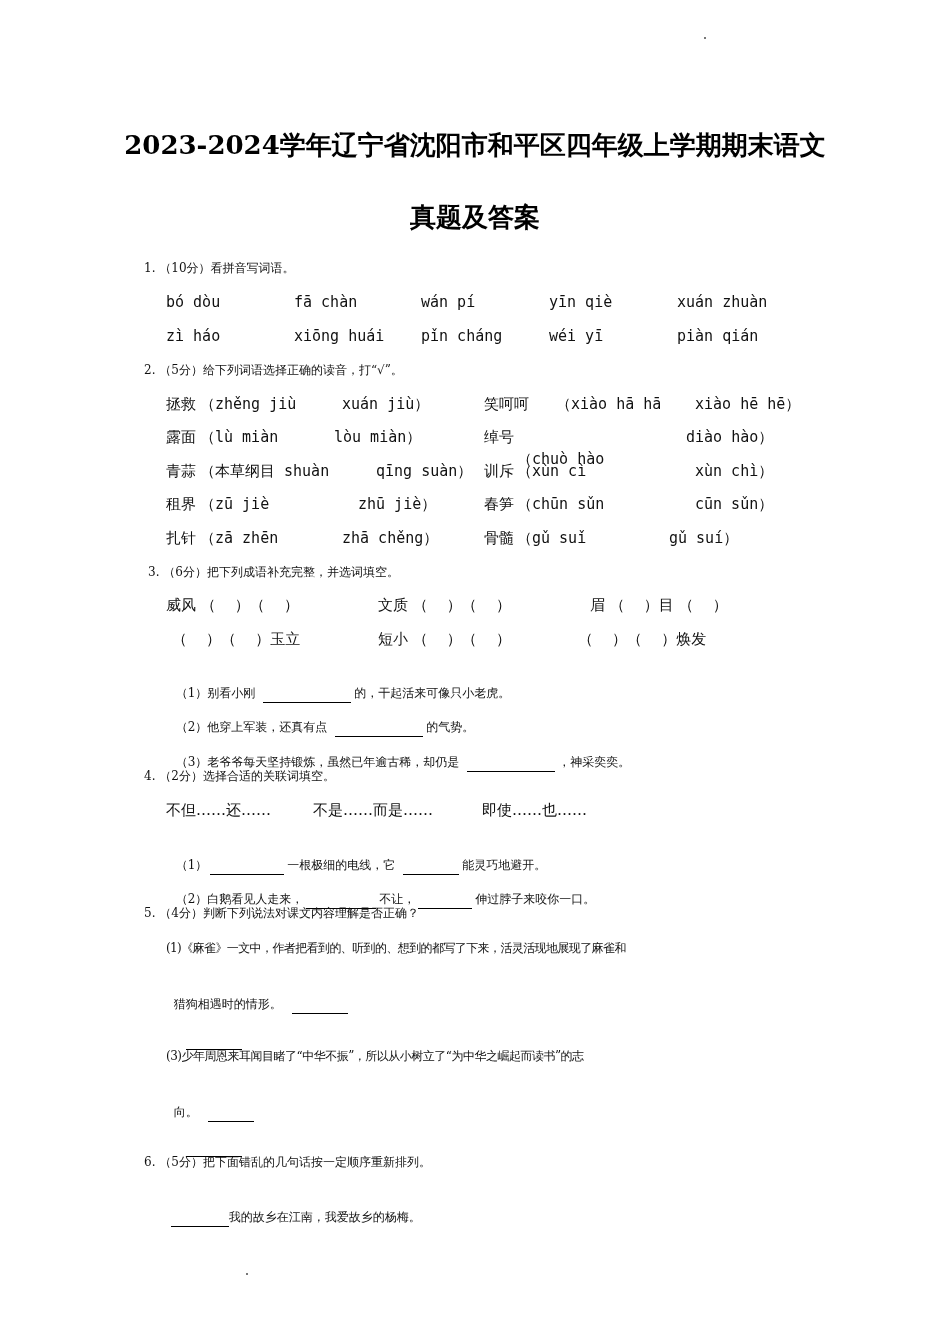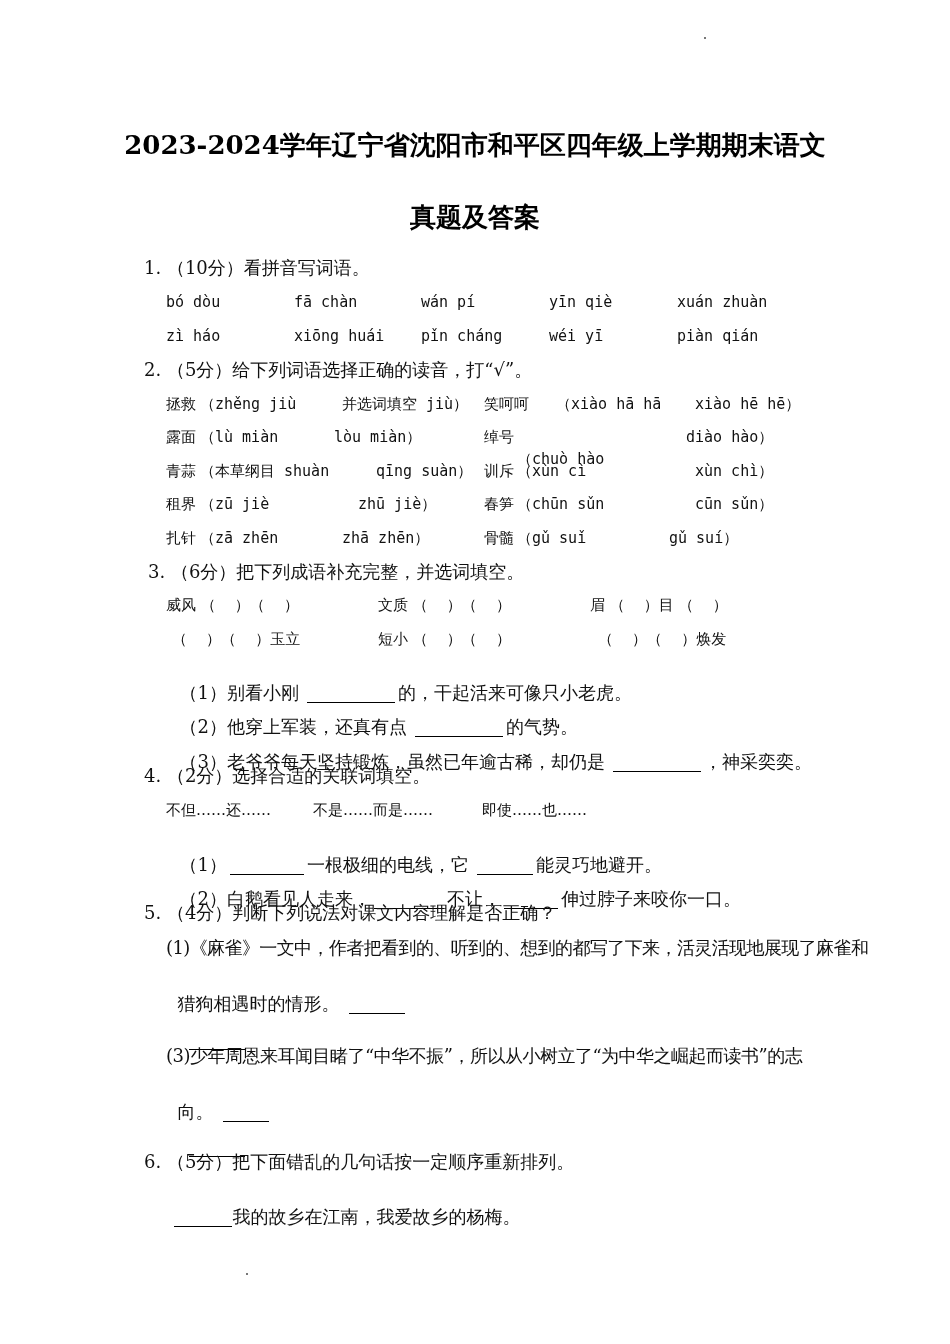--- a/index.html
+++ b/index.html
@@ -1,21 +1,21 @@
 <!DOCTYPE html>
 <html><head>
 <meta charset="utf-8">
 <style>
   html, body { margin: 0; padding: 0; background: #ffffff; }
   body { width: 950px; height: 1344px; position: relative; overflow: hidden;
          font-family: "DejaVu Serif", "Liberation Serif", serif; color: #111; }
   .dot { position: absolute; width: 2px; height: 2px; background: #777; }
   .title { position: absolute; left: 0; width: 950px; text-align: center;
            font-family: "DejaVu Serif", serif; font-weight: bold; font-size: 26px; letter-spacing: 0px; color: #000; }
-  .line { position: absolute; font-size: 18px; white-space: pre; line-height: 20px; }
+  .line { position: absolute; font-size: 12px; white-space: pre; line-height: 20px; }
   .mono { font-family: "DejaVu Sans Mono", "Liberation Mono", monospace; font-size: 14px; }
   .blank { display: inline-block; border-bottom: 1px solid #000; height: 16px; vertical-align: bottom; margin: 0 3px; }
   .cell { position: absolute; font-size: 15px; white-space: pre; line-height: 20px; }
 </style>
 </head>
 <body>
 
 <div class="dot" style="left:704px; top:37px;"></div>
 
 <div class="title" style="top:128px;">2023-2024学年辽宁省沈阳市和平区四年级上学期期末语文</div>
@@ -35,21 +35,21 @@
   <div class="cell mono" style="left:421px; top:326px;">pǐn cháng</div>
   <div class="cell mono" style="left:549px; top:326px;">wéi yī</div>
   <div class="cell mono" style="left:677px; top:326px;">piàn qián</div>
 </div>
 
 <div class="line" style="left:144px; top:360px;">2. （5分）给下列词语选择正确的读音，打“√”。</div>
 <div>
 
   <div class="cell" style="left:166px; top:394px;">拯救</div>
   <div class="cell mono" style="left:200px; top:394px;">（zhěng jiù</div>
-  <div class="cell mono" style="left:342px; top:394px;">并选词填空 jiù）</div>
+  <div class="cell mono" style="left:342px; top:394px;">xuán jiù）</div>
   <div class="cell" style="left:484px; top:394px;">笑呵呵</div>
   <div class="cell mono" style="left:532px; top:394px;margin-left:24px;">（xiào hā hā</div>
   <div class="cell mono" style="left:695px; top:394px;">xiào hē hē）</div>
 
   <div class="cell" style="left:166px; top:427px;">露面</div>
   <div class="cell mono" style="left:200px; top:427px;">（lù miàn</div>
   <div class="cell mono" style="left:334px; top:427px;">lòu miàn）</div>
   <div class="cell" style="left:484px; top:427px;">绰号</div>
   <div class="cell mono" style="left:517px; top:440px;margin-top:9px;">（chuò hào</div>
   <div class="cell mono" style="left:686px; top:427px;">diào hào）</div>
@@ -63,33 +63,33 @@
 
   <div class="cell" style="left:166px; top:494px;">租界</div>
   <div class="cell mono" style="left:200px; top:494px;">（zū jiè</div>
   <div class="cell mono" style="left:358px; top:494px;">zhū jiè）</div>
   <div class="cell" style="left:484px; top:494px;">春笋</div>
   <div class="cell mono" style="left:517px; top:494px;">（chūn sǔn</div>
   <div class="cell mono" style="left:695px; top:494px;">cūn sǔn）</div>
 
   <div class="cell" style="left:166px; top:528px;">扎针</div>
   <div class="cell mono" style="left:200px; top:528px;">（zā zhēn</div>
-  <div class="cell mono" style="left:342px; top:528px;">zhā zhēn）</div>
+  <div class="cell mono" style="left:342px; top:528px;">zhā chěng）</div>
   <div class="cell" style="left:484px; top:528px;">骨髓</div>
   <div class="cell mono" style="left:517px; top:528px;">（gǔ suǐ</div>
   <div class="cell mono" style="left:669px; top:528px;">gǔ suí）</div>
 </div>
 
 <div class="line" style="left:148px; top:562px;">3. （6分）把下列成语补充完整，并选词填空。</div>
 <div class="cell" style="left:166px; top:595px;">威风 （    ）（    ）</div>
 <div class="cell" style="left:378px; top:595px;">文质 （    ）（    ）</div>
 <div class="cell" style="left:590px; top:595px;">眉 （    ）目 （    ）</div>
 <div class="cell" style="left:172px; top:629px;">（    ）（    ）玉立</div>
 <div class="cell" style="left:378px; top:629px;">短小 （    ）（    ）</div>
-<div class="cell" style="left:598px; top:629px;">（    ）（    ）焕发</div>
+<div class="cell" style="left:578px; top:629px;">（    ）（    ）焕发</div>
 
 <div class="line" style="left:168px; top:663px;">
   <span>（1）别看小刚</span><span class="blank" style="width:88px; margin-left:8px;"></span><span>的，干起活来可像只小老虎。</span>
 </div>
 <div class="line" style="left:168px; top:697px;text-align:center;">
   <span>（2）他穿上军装，还真有点</span><span class="blank" style="width:88px; margin-left:8px;"></span><span>的气势。</span>
 </div>
 <div class="line" style="left:168px; top:732px;">
   <span>（3）老爷爷每天坚持锻炼，虽然已年逾古稀，却仍是</span><span class="blank" style="width:88px; margin-left:8px;"></span><span>，神采奕奕。</span>
 </div>

